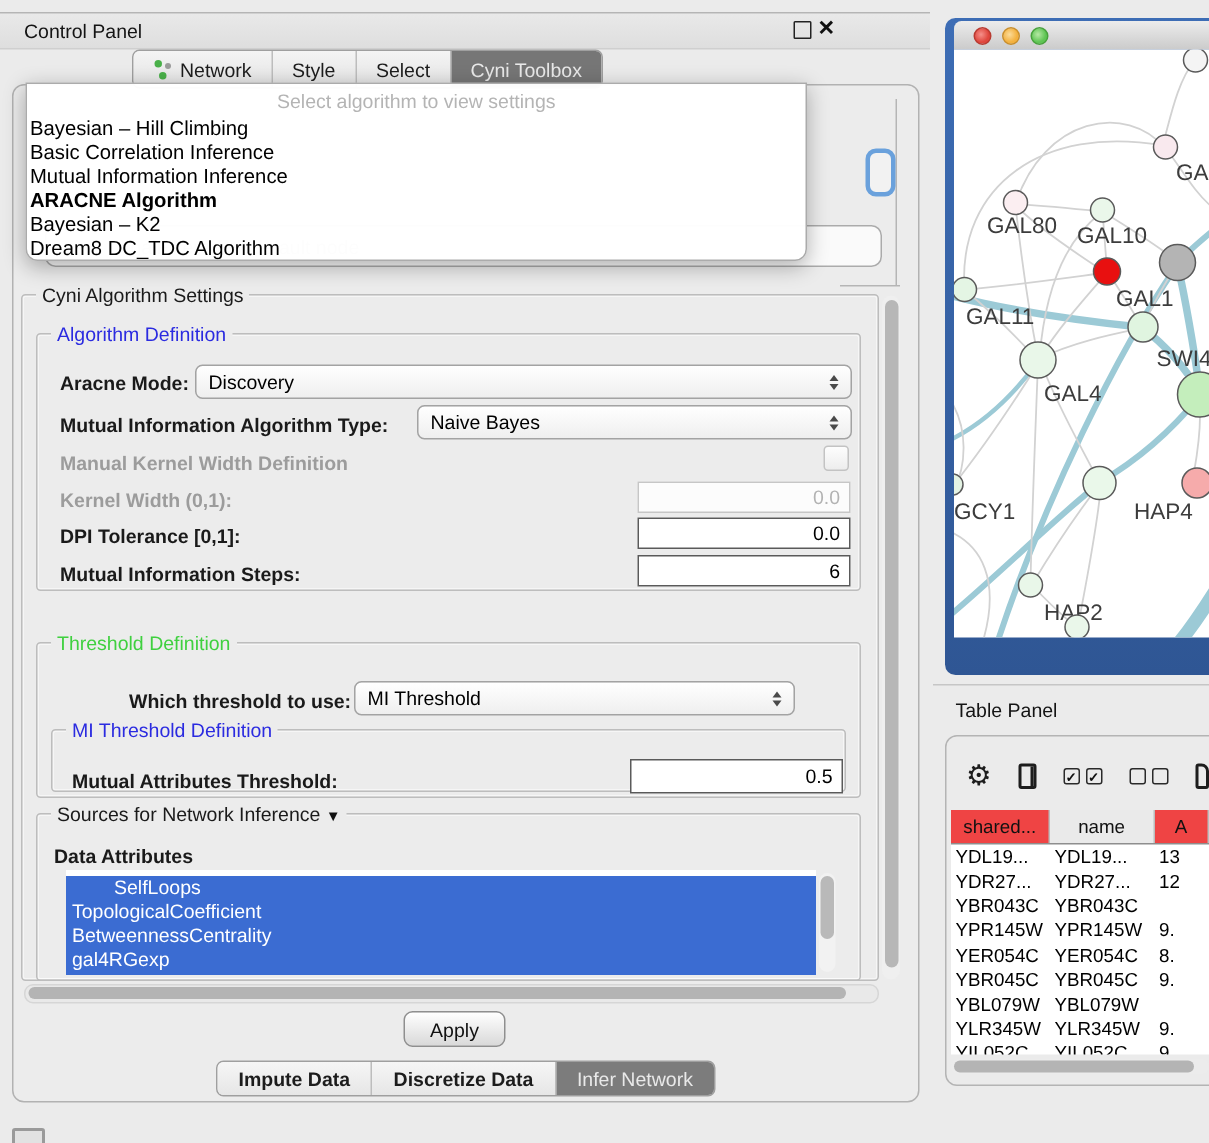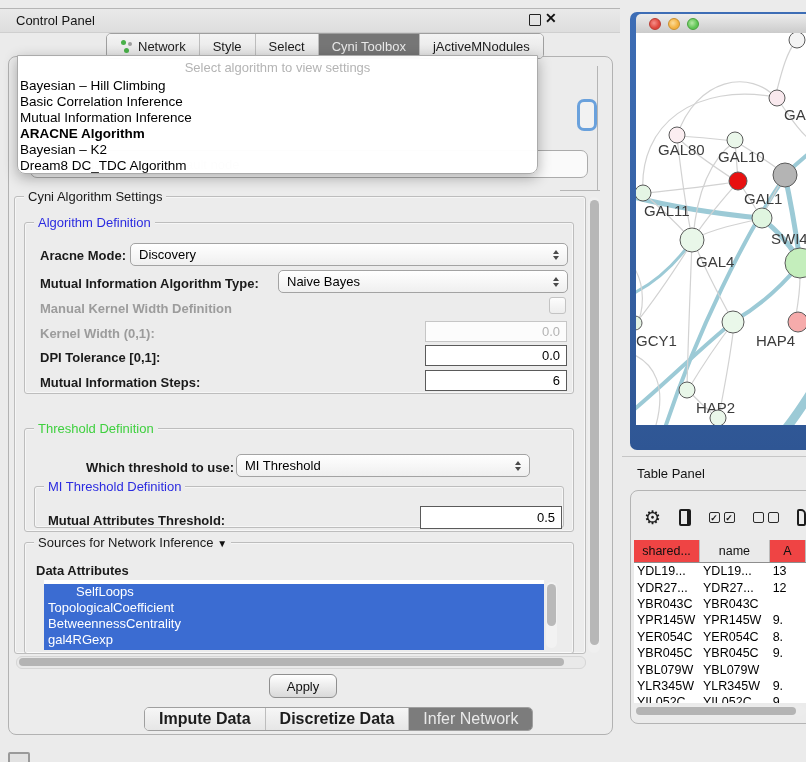--- a/index.html
+++ b/index.html
@@ -10,21 +10,21 @@
   .cp-header{position:absolute;left:0;top:8px;width:620px;height:23px;
     background:linear-gradient(#e9e9e9,#dedede);border-top:1px solid #b5b5b5;border-bottom:1px solid #cfcfcf;}
   .cp-title{position:absolute;left:16px;top:4px;font-size:13px;color:#141414;}
   .cp-float{position:absolute;left:529px;top:5px;width:10px;height:10px;border:1.5px solid #222;border-radius:1px;background:transparent;}
   .cp-close{position:absolute;left:545px;top:1px;font-size:14px;font-weight:bold;color:#111;}
 
   .outer-pane{position:absolute;left:8px;top:56px;width:603px;height:677px;border:1px solid #b2b2b2;border-radius:8px;background:#ececec;}
 
   
   .tabstrip{position:absolute;left:88px;top:33px;height:24px;display:flex;align-items:stretch;
-    border:1px solid #9f9f9f;border-radius:5px;background:#ececec;overflow:hidden;z-index:5;margin-left:18px;}
+    border:1px solid #9f9f9f;border-radius:5px;background:#ececec;overflow:hidden;z-index:5;}
   .tab{display:flex;align-items:center;gap:5px;padding:0 13px;font-size:13px;color:#1c1c1c;border-right:1px solid #bdbdbd;background:linear-gradient(#f4f4f4,#e4e4e4);white-space:nowrap;}
   .tab:last-child{border-right:none;}
   .tab.selected{background:#767676;color:#e9e9e9;}
   .net-icon{display:inline-block;width:13px;height:13px;position:relative;}
   .net-icon i{position:absolute;border-radius:50%;}
 
   
   .bg-vline{position:absolute;left:597px;top:66px;width:1px;height:124px;background:#b5b5b5;}
   .bg-hline{position:absolute;left:560px;top:190px;width:40px;height:1px;background:#b5b5b5;}
   .bg-bluecombo{position:absolute;left:577px;top:99px;width:14px;height:26px;border:3px solid #6aa1dc;border-radius:7px;background:#f2f2f2;}
@@ -71,21 +71,21 @@
   .hscroll{position:absolute;height:11px;background:#e9e9e9;border-radius:6px;border:1px solid #d6d6d6;}
   .hscroll .thumb{position:absolute;top:1px;height:8px;background:#b4b4b4;border-radius:5px;}
 
   .vscroll-main{position:absolute;left:588px;top:197px;width:12px;height:456px;background:#efefef;border-radius:7px;}
   .vscroll-main .thumb{position:absolute;left:1.5px;top:3px;width:9px;height:445px;background:#b7b7b7;border-radius:5px;}
 
   .apply-btn{position:absolute;left:269px;top:674px;width:66px;height:22px;border:1px solid #8f8f8f;border-radius:6px;
     background:linear-gradient(#ffffff,#d9d9d9);font-size:13px;color:#111;display:flex;align-items:center;justify-content:center;}
 
   .btabstrip{position:absolute;left:144px;top:707px;height:22px;display:flex;border:1px solid #9f9f9f;border-radius:5px;overflow:hidden;background:#ececec;}
-  .btab{display:flex;align-items:center;padding:0 14px;font-size:16px;font-weight:bold;color:#1c1c1c;border-right:1px solid #bdbdbd;background:linear-gradient(#f6f6f6,#e6e6e6);white-space:nowrap;}
+  .btab{display:flex;align-items:center;padding:0 14px;font-size:13px;font-weight:bold;color:#1c1c1c;border-right:1px solid #bdbdbd;background:linear-gradient(#f6f6f6,#e6e6e6);white-space:nowrap;}
   .btab:last-child{border-right:none;}
   .btab.selected{background:#7c7c7c;color:#e9e9e9;font-weight:normal;}
 
   .corner-icon{position:absolute;left:8px;top:752px;width:18px;height:14px;border:2px solid #9a9a9a;border-radius:2px;background:#e2e2e2;}
 
   
   .net-window{position:absolute;left:630px;top:12px;width:200px;height:438px;background:linear-gradient(#3d6db5,#2f5694);border-radius:7px 0 0 7px;}
   .net-titlebar{position:absolute;left:6px;top:2px;width:194px;height:19px;background:linear-gradient(#ececec,#cbcbcb);border-radius:5px 0 0 0;border-bottom:1px solid #a8a8a8;}
   .tl{position:absolute;top:3.5px;width:12px;height:12px;border-radius:50%;box-sizing:border-box;}
   .tl.red{background:radial-gradient(circle at 4px 4px,#f5908a,#df463d 60%);border:1px solid #b83a31;}
@@ -139,23 +139,20 @@
         <span>Network</span>
       </div>
       <div class="tab">
         <span>Style</span>
       </div>
       <div class="tab">
         <span>Select</span>
       </div>
       <div class="tab selected">
         <span>Cyni Toolbox</span>
-      </div>
-      <div class="tab">
-        <span>jActiveMNodules</span>
       </div>
     </div>
 
   <div class="bg-vline"></div>
   <div class="bg-hline"></div>
   <div class="bg-bluecombo"></div>
   <div class="bg-combo">
     <span>galFiltered.sif default node</span>
   </div>
 

